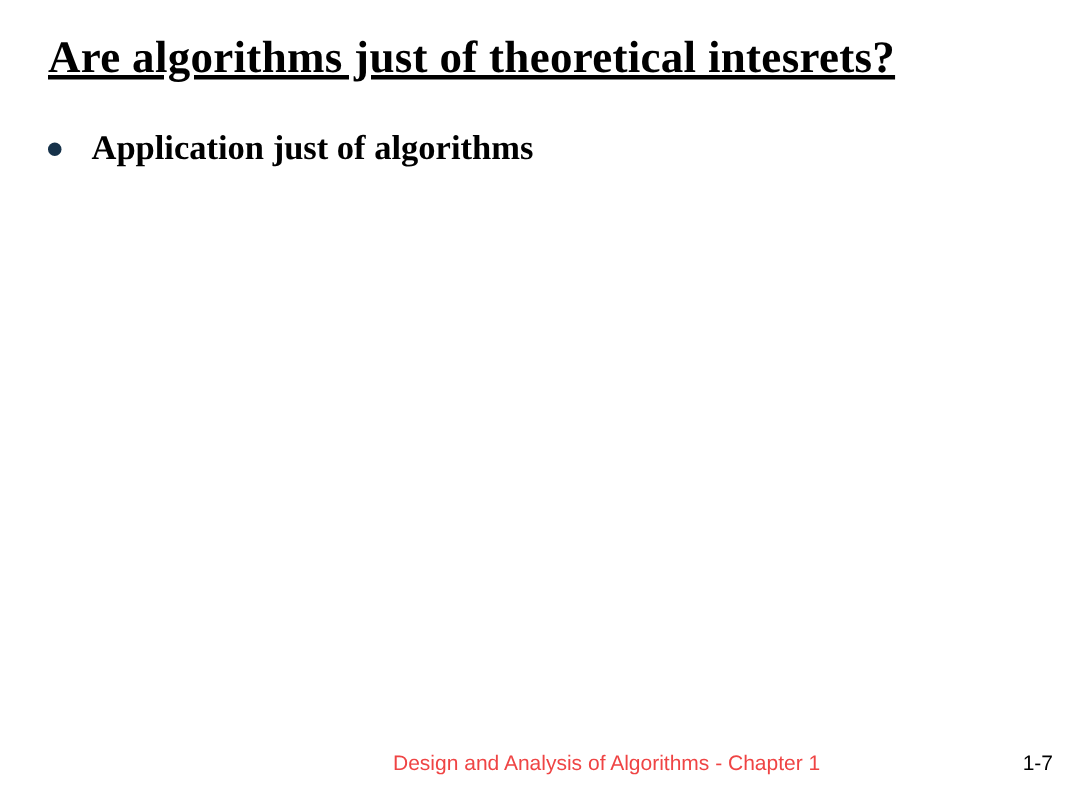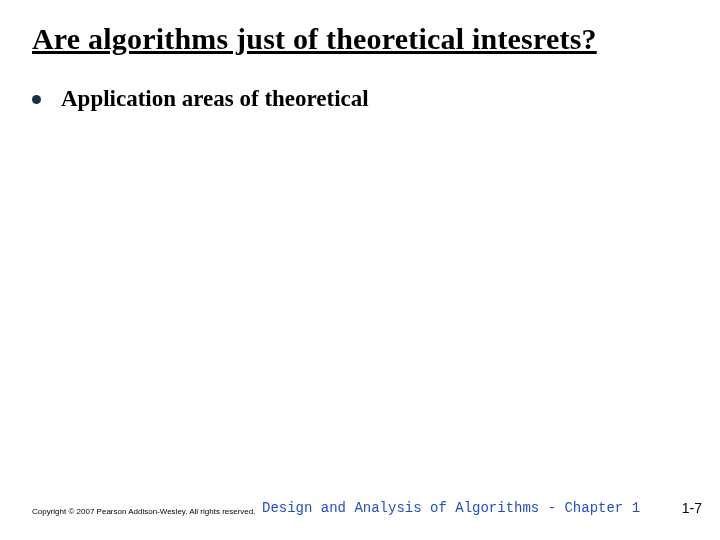--- a/index.html
+++ b/index.html
@@ -4,32 +4,29 @@
 <style>
   * { margin: 0; padding: 0; box-sizing: border-box; }
   html, body { width: 720px; height: 540px; background: #fff; font-family: "Times New Roman", Times, serif; color: #000; }
   .slide { position: relative; width: 720px; height: 540px; }
   .title { position: absolute; left: 32px; top: 22px; font-size: 30px; font-weight: bold; text-decoration: underline; letter-spacing: 0.2px; }
   .bullet-row { position: absolute; left: 32px; top: 86px; display: flex; align-items: center; }
   .bullet-dot { width: 9px; height: 9px; border-radius: 50%; background: #16324a; margin-right: 20px; flex: 0 0 auto; }
   .bullet-text { font-size: 23px; font-weight: bold; }
   .footer { position: absolute; left: 0; bottom: 24px; width: 720px; display: flex; align-items: baseline; }
   .copyright { font-family: Arial, Helvetica, sans-serif; font-size: 8px; color: #000; margin-left: 32px; }
-  .center-text { font-family: Liberation Mono, monospace; font-size: 14px; color: #1d4ed8; position: absolute; left: 262px; bottom: 24px; }
+  .center-text { font-family: Liberation Sans, sans-serif; font-size: 14px; color: #ef4444; position: absolute; left: 262px; bottom: 24px; }
   .page-num { font-family: Arial, Helvetica, sans-serif; font-size: 14px; color: #000; position: absolute; right: 18px; bottom: 24px; }
 </style>
 </head>
 <body>
 
 <div class="slide">
   <div class="title">Are algorithms just of theoretical intesrets?</div>
 
   <div class="bullet-row">
     <span class="bullet-dot"></span>
-    <span class="bullet-text">Application areas of theoretical</span>
+    <span class="bullet-text">Application just of algorithms</span>
   </div>
 
-  <div class="footer">
-    <span class="copyright">Copyright © 2007 Pearson Addison-Wesley. All rights reserved.</span>
-  </div>
   <span class="center-text">Design and Analysis of Algorithms - Chapter 1</span>
   <span class="page-num">1-7</span>
 </div>
 
 </body></html>

